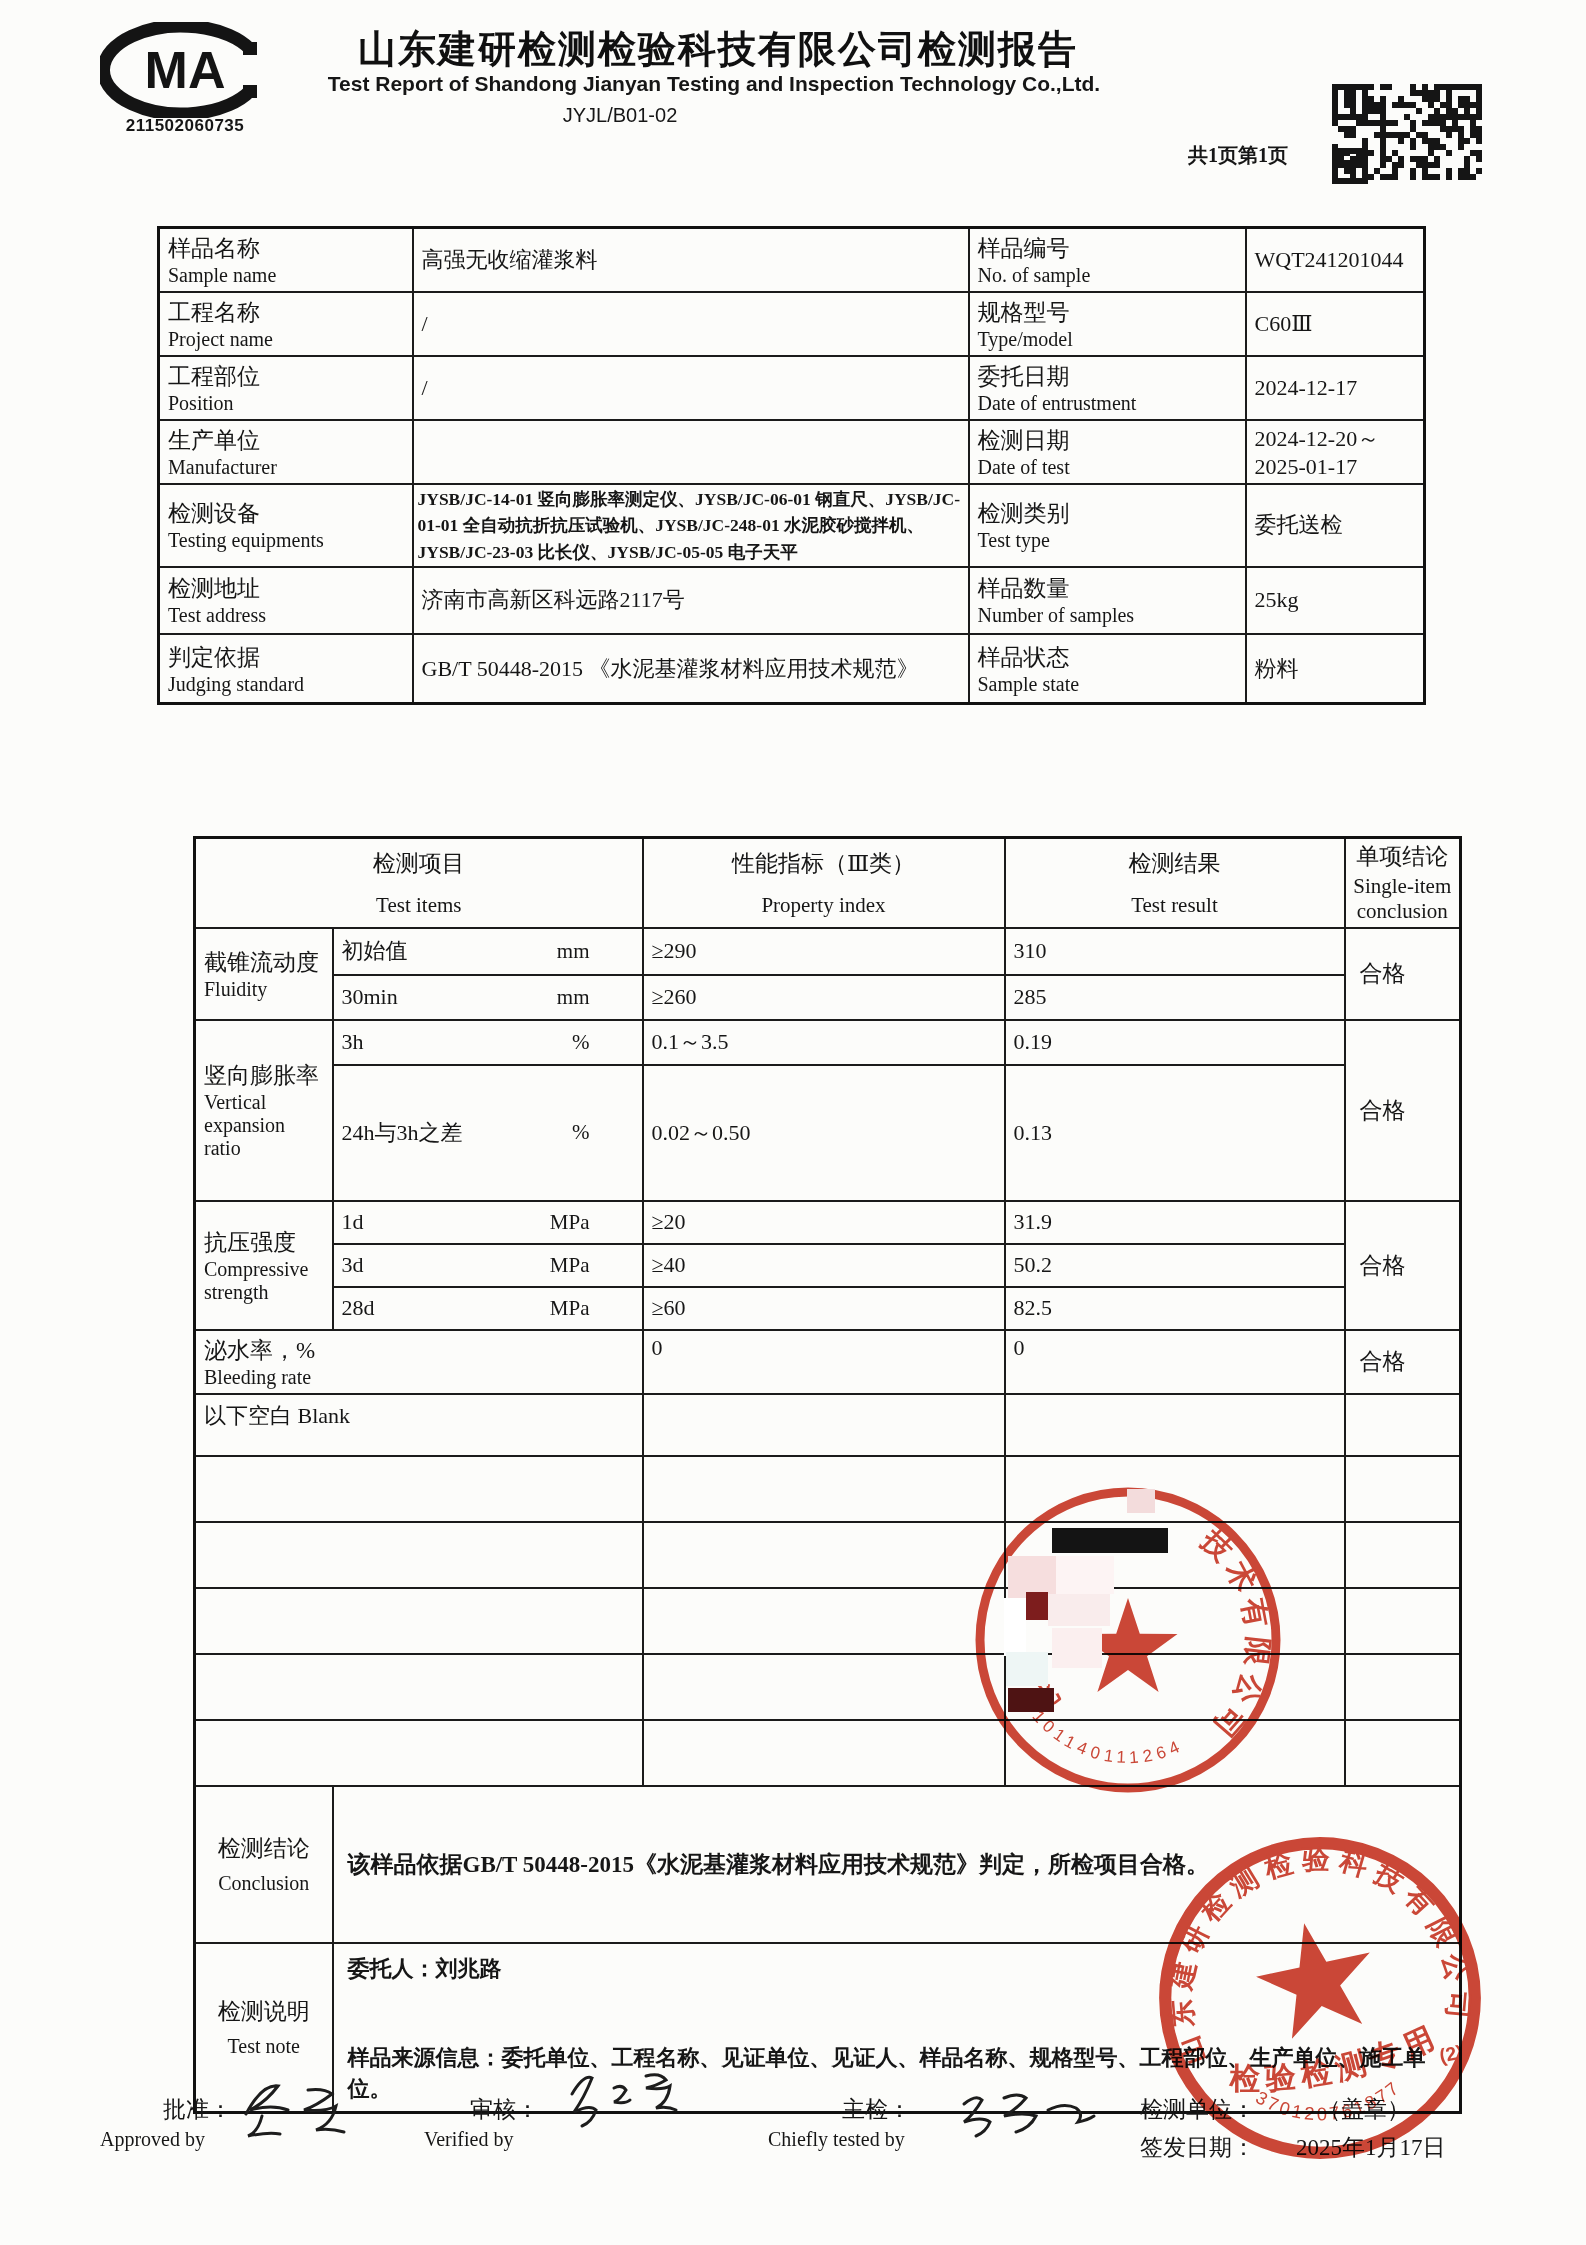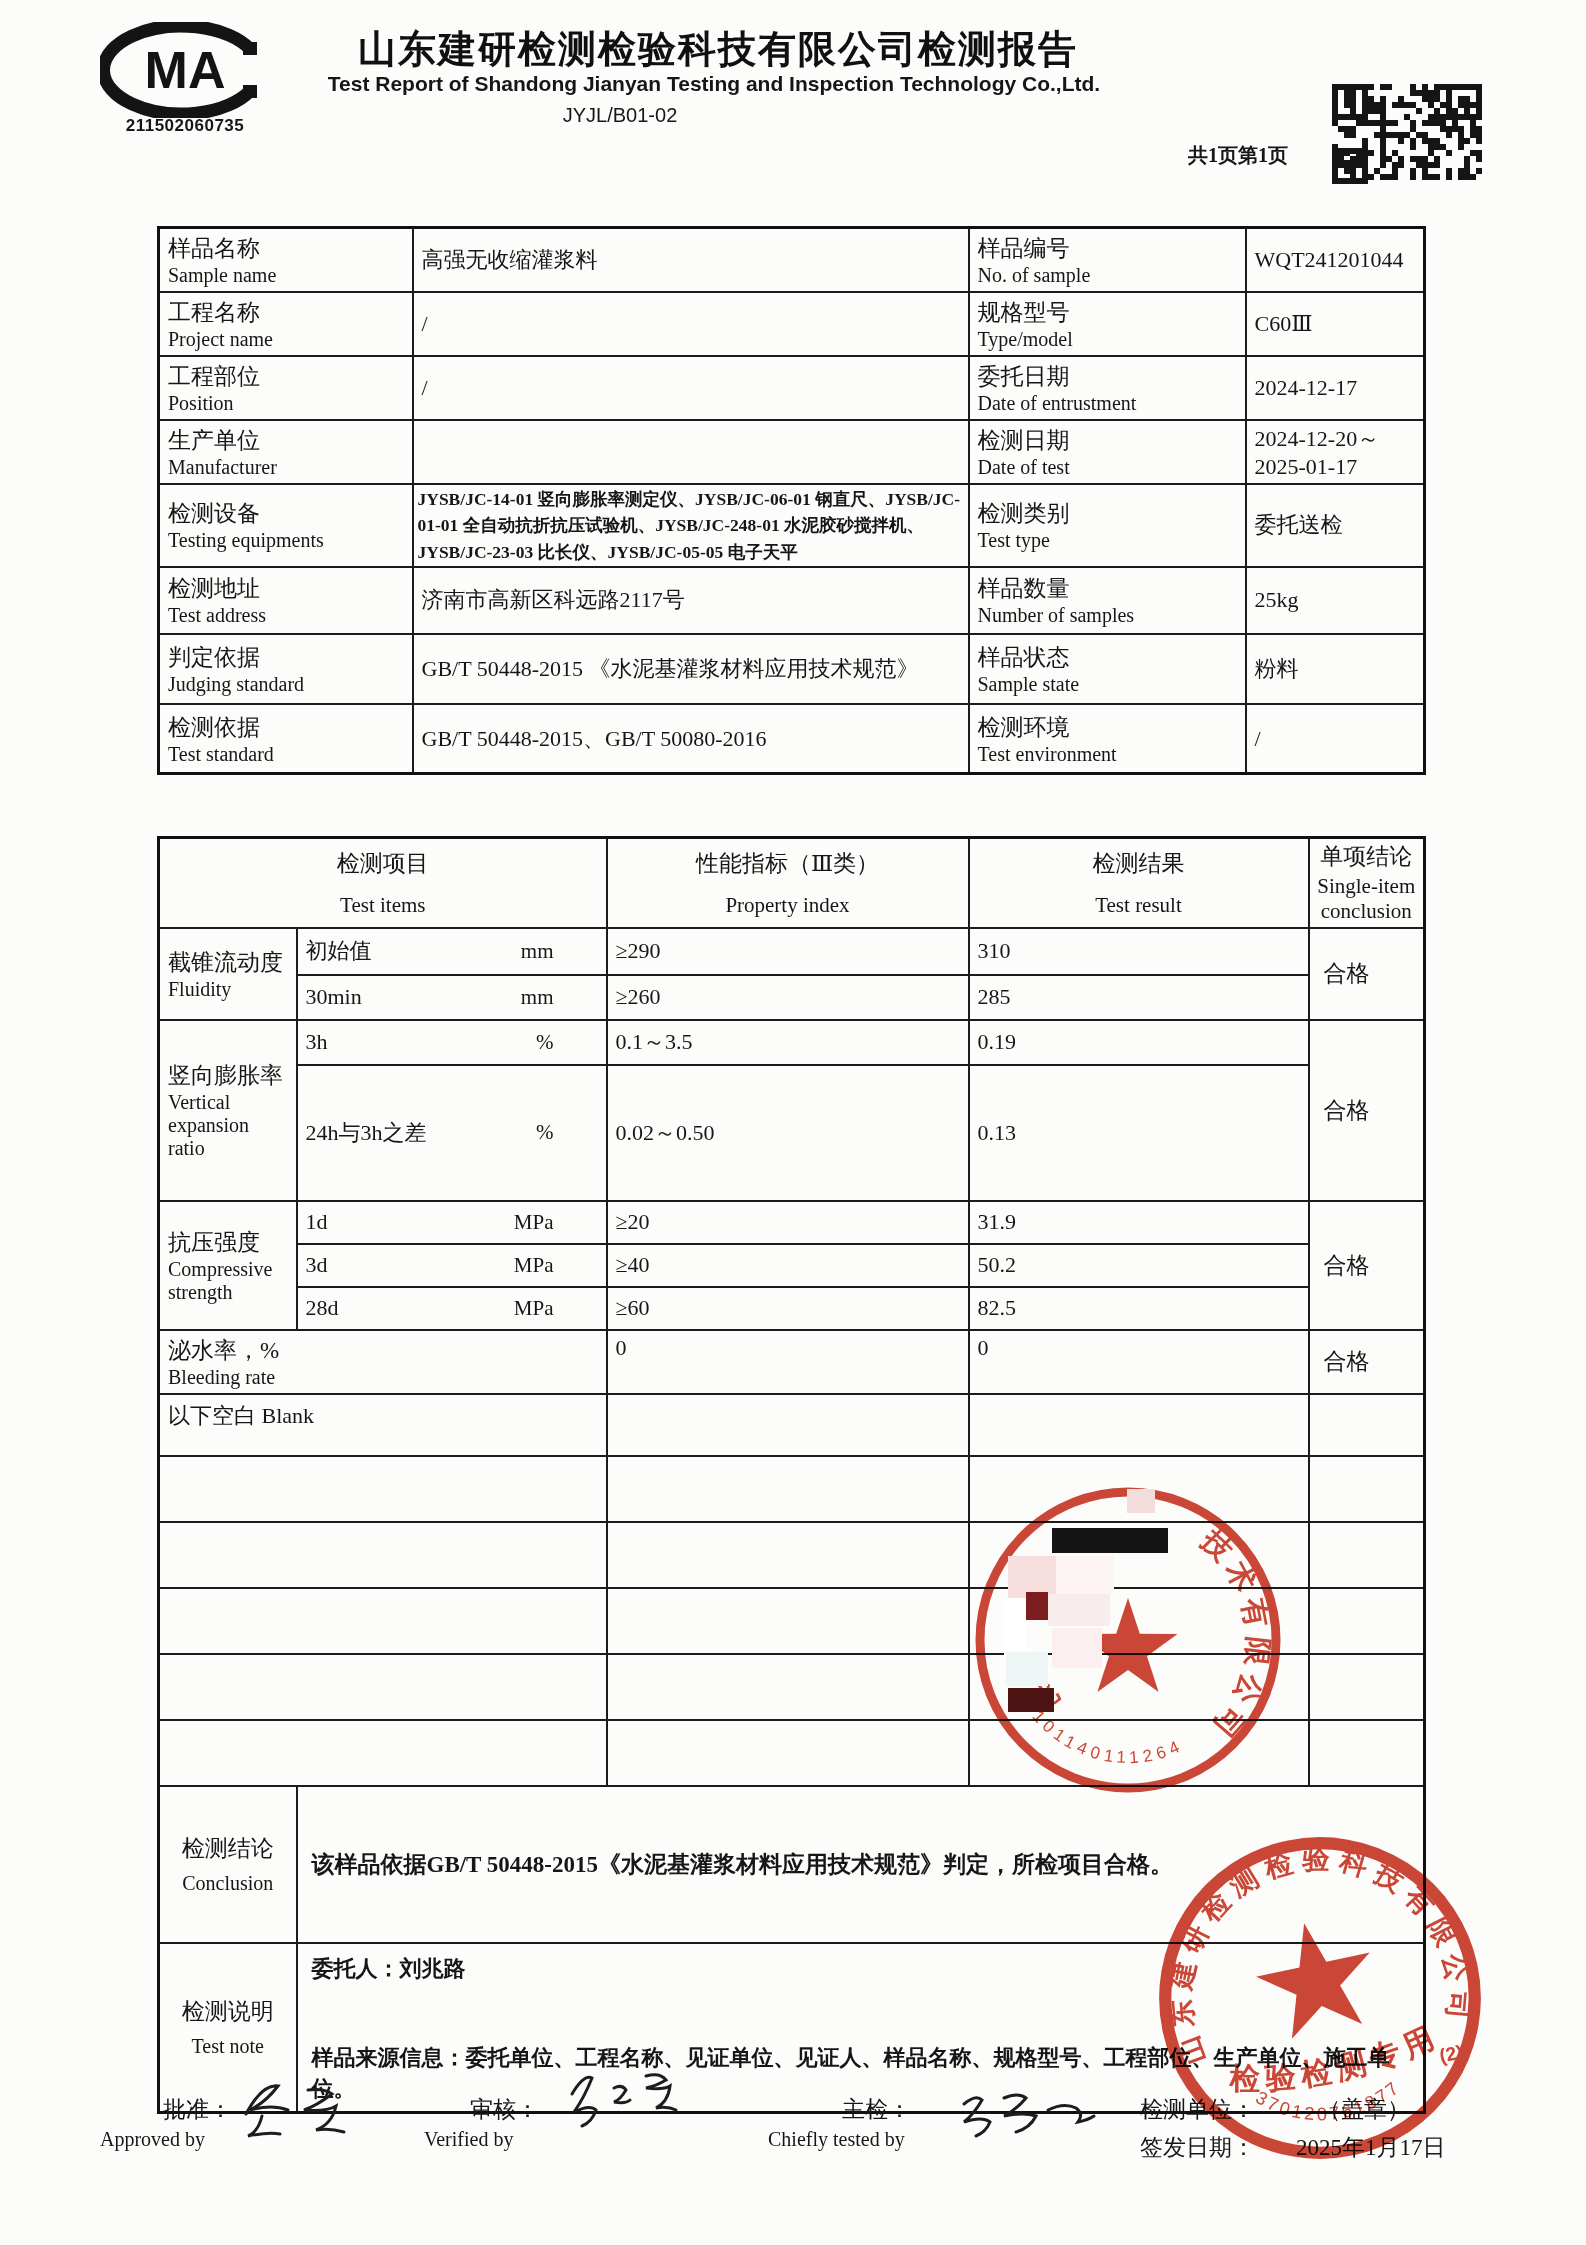--- a/index.html
+++ b/index.html
@@ -19,21 +19,21 @@
   .title-en{position:absolute;left:714px;top:72px;transform:translateX(-50%);
     white-space:nowrap;font-size:21px;font-weight:700;
     font-family:"Liberation Sans","DejaVu Sans",sans-serif;}
   .doc-code{position:absolute;left:620px;top:104px;transform:translateX(-50%);
     font-size:20px;font-family:"Liberation Sans",sans-serif;}
   .page-count{position:absolute;left:1188px;top:142px;font-size:20px;font-weight:700;}
   .qr{position:absolute;left:1332px;top:84px;width:150px;height:100px;}
   
   table{border-collapse:collapse;table-layout:fixed;position:absolute;left:157px;width:1266px;}
   .info-table{top:226px;}
-  .results-table{top:836px;}
+  .results-table{top:836px;margin-left:36px;}
   td,th{border:2px solid #1b1b1b;padding:2px 8px;vertical-align:middle;
     font-weight:normal;overflow:hidden;}
   table{border:3px solid #111;}
   .lblcell{padding:4px 4px 4px 8px;}
   .lbl{display:flex;flex-direction:column;justify-content:space-between;height:100%;}
   .lbl .zh{font-size:23px;}
   .lbl .en{font-size:20px;}
   .val{font-size:22px;}
   .val-sm{font-size:17.5px;font-weight:600;line-height:1.5;padding:1px 4px;}
   .prelines{white-space:pre-line;}
@@ -404,36 +404,20 @@
           </td>
       <td class="val">GB/T 50448-2015 《水泥基灌浆材料应用技术规范》</td>
       <td class="lblcell">
             <div class="lbl">
               <span class="zh">样品状态</span>
               <span class="en">Sample state</span>
             </div>
           </td>
       <td class="val">粉料</td>
     </tr>
-    <tr style="height:70px">
-      <td class="lblcell">
-            <div class="lbl">
-              <span class="zh">检测依据</span>
-              <span class="en">Test standard</span>
-            </div>
-          </td>
-      <td class="val">GB/T 50448-2015、GB/T 50080-2016</td>
-      <td class="lblcell">
-            <div class="lbl">
-              <span class="zh">检测环境</span>
-              <span class="en">Test environment</span>
-            </div>
-          </td>
-      <td class="val">/</td>
-    </tr>
   </tbody>
     </table>
 
   <table class="results-table">
     <colgroup>
         <col style="width:138px">
         <col style="width:310px">
         <col style="width:362px">
         <col style="width:340px">
         <col style="width:116px">

